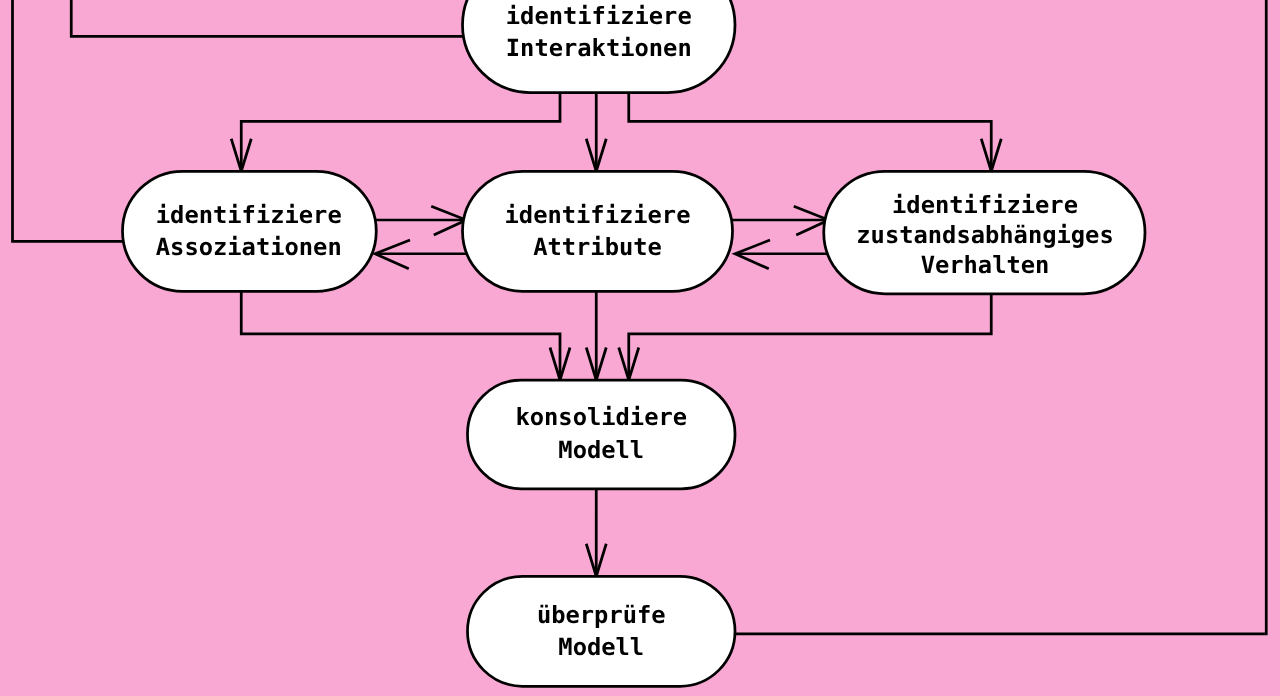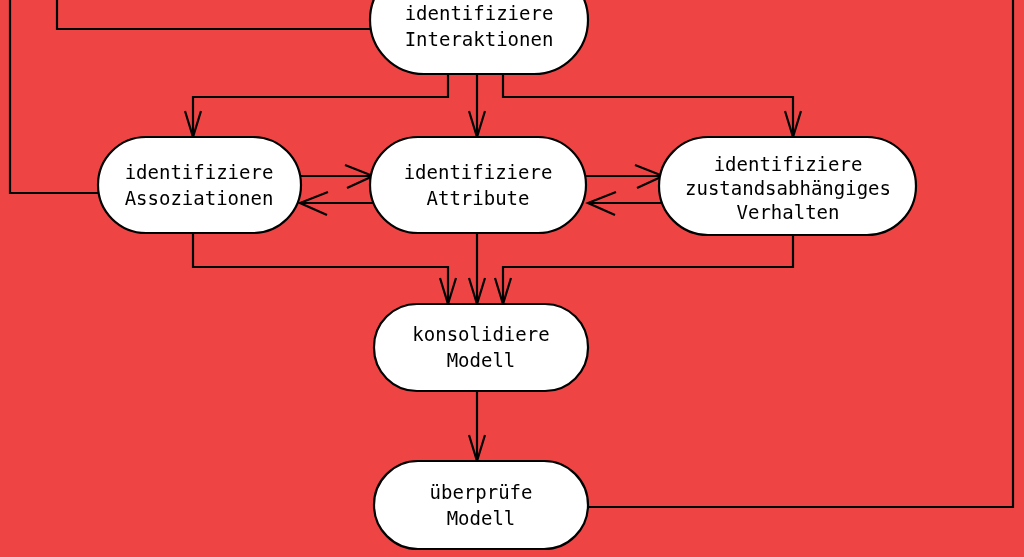--- a/index.html
+++ b/index.html
@@ -4,23 +4,24 @@
 <style>
   html, body {
     margin: 0;
     padding: 0;
     background: #ffffff;
   }
   #diagram-root {
     position: relative;
     width: 1024px;
     height: 557px;
-    background: #ef4444;
+    background: #f9a8d4;
     overflow: hidden;
     font-family: "DejaVu Sans Mono", "Liberation Mono", monospace;
+    font-weight: bold;
   }
   svg#diagram-canvas {
     position: absolute;
     left: 0;
     top: 0;
     width: 1024px;
     height: 557px;
   }
   .node-shape {
     fill: #ffffff;

